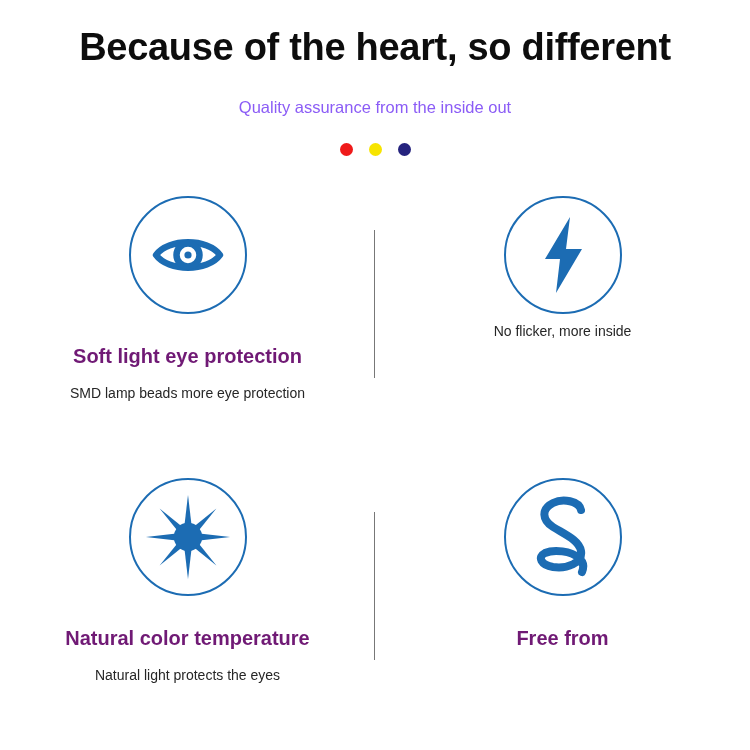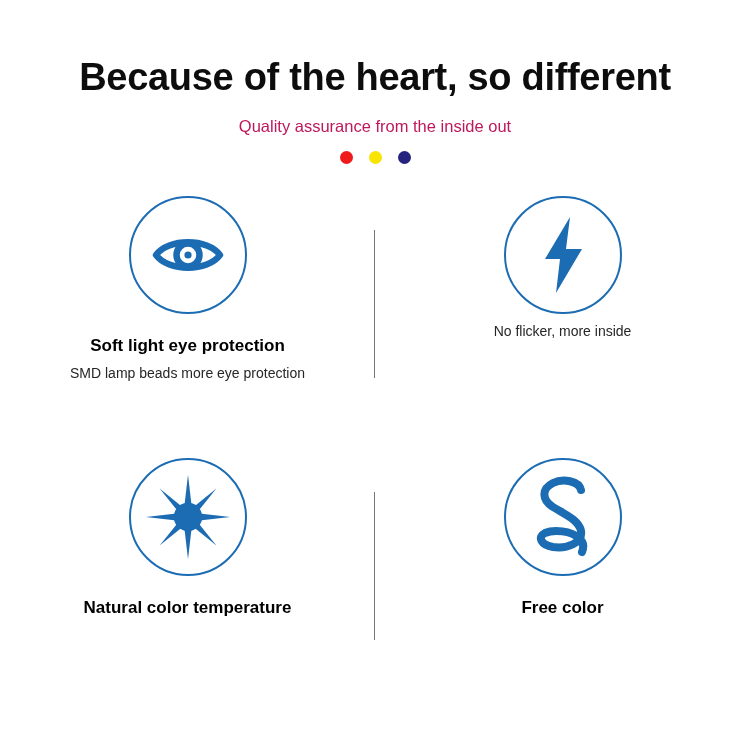--- a/index.html
+++ b/index.html
@@ -11,38 +11,38 @@
     width: 750px;
     height: 750px;
     overflow: hidden;
     font-family: "Liberation Sans", sans-serif;
     color: #111111;
     position: relative;
   }
 
   
   .header {
-    padding-top: 56px;
+    padding-top: 26px;
     text-align: center;
   }
   .main-title {
     font-size: 38px;
     font-weight: bold;
     letter-spacing: -0.3px;
     color: #0d0d0d;
     line-height: 1.15;
     margin: 0;
     white-space: nowrap;
   }
   .sub-title {
-    margin: 0;
+    margin: 11px;
     padding-top: 17px;
     font-size: 16.5px;
     font-weight: normal;
-    color: #be185d;
+    color: #8b5cf6;
     line-height: 1.2;
     text-align: center;
   }
 
   .dots {
     display: flex;
     justify-content: center;
     align-items: center;
     gap: 16px;
     padding-top: 15px;
@@ -82,25 +82,25 @@
     border: 2.5px solid #1c6cb3;
     box-sizing: border-box;
     display: flex;
     align-items: center;
     justify-content: center;
     background: #ffffff;
   }
   .icon-circle svg { display: block; }
 
   .feat-title {
-    margin: 0;
+    margin: 8px;
     padding-top: 22px;
-    font-size: 17px;
+    font-size: 20px;
     font-weight: bold;
-    color: #000000;
+    color: #701a75;
     line-height: 1.2;
     text-align: center;
   }
   .feat-desc {
     margin: 0;
     padding-top: 9px;
     font-size: 14px;
     font-weight: normal;
     color: #262626;
     line-height: 1.2;
@@ -178,36 +178,37 @@
               <path d="M17 17 L48 42 L50 50 L42 48 Z"></path>
               <path d="M83 17 L58 48 L50 50 L52 42 Z"></path>
               <path d="M17 83 L42 52 L50 50 L48 58 Z"></path>
               <path d="M83 83 L52 58 L50 50 L58 52 Z"></path>
             </g>
             <circle cx="50" cy="50" r="16.5" fill="#1c6cb3"></circle>
           </svg>
         </span>
       </div>
       <p class="feat-title">Natural color temperature</p>
+      <p class="feat-desc">Natural light protects the eyes</p>
     </div>
 
     <div class="cell">
       <div class="icon-circle">
         <span>
           <svg width="64" height="84" viewBox="0 0 64 84">
             <path d="M50 15
                      C48 6, 32 3, 22 8
                      C10 14, 11 25, 22 32
                      C33 39, 48 45, 50 56
                      C52 68, 36 74, 22 72
                      C10 70, 6 62, 14 58
                      C23 54, 40 56, 48 63
                      C53 67, 53 72, 51 77" fill="none" stroke="#1c6cb3" stroke-width="8" stroke-linecap="round" stroke-linejoin="round"></path>
           </svg>
         </span>
       </div>
-      <p class="feat-title">Free color</p>
+      <p class="feat-title">Free from</p>
     </div>
 
     <div class="divider"></div>
   </div>
 
 </div>
 
 </body></html>

